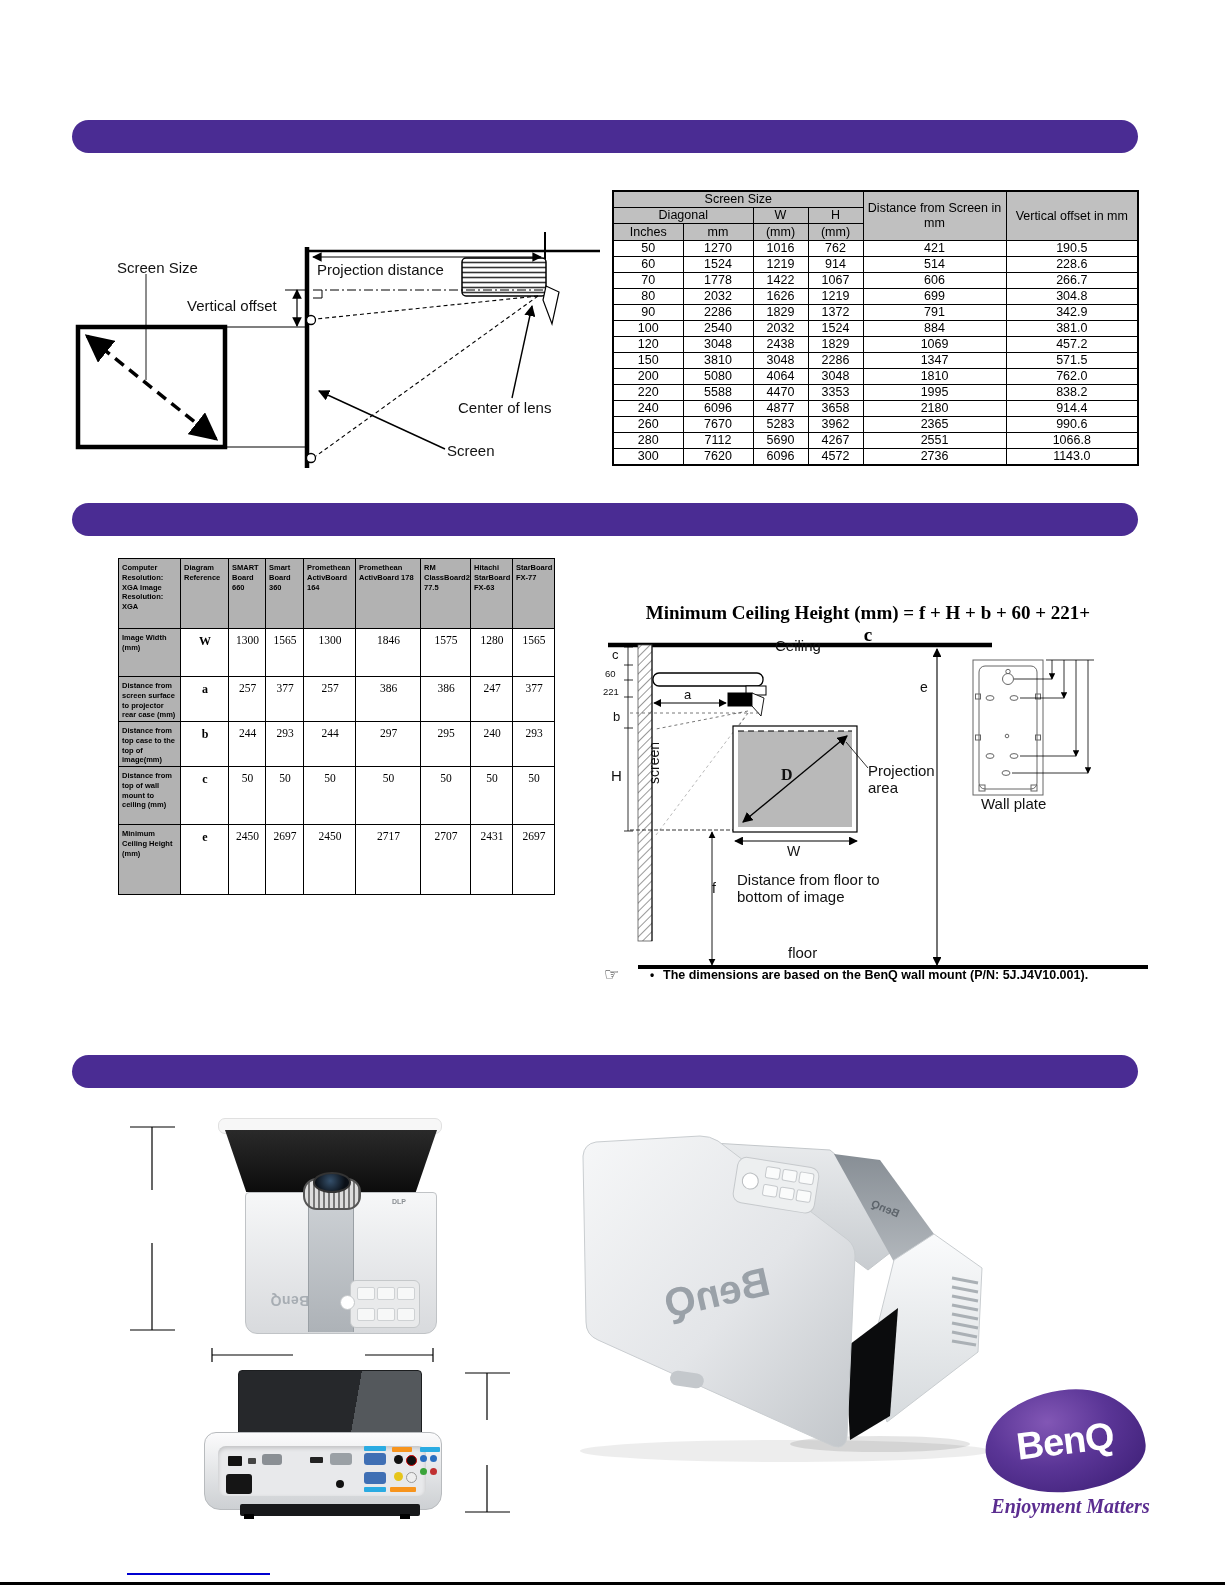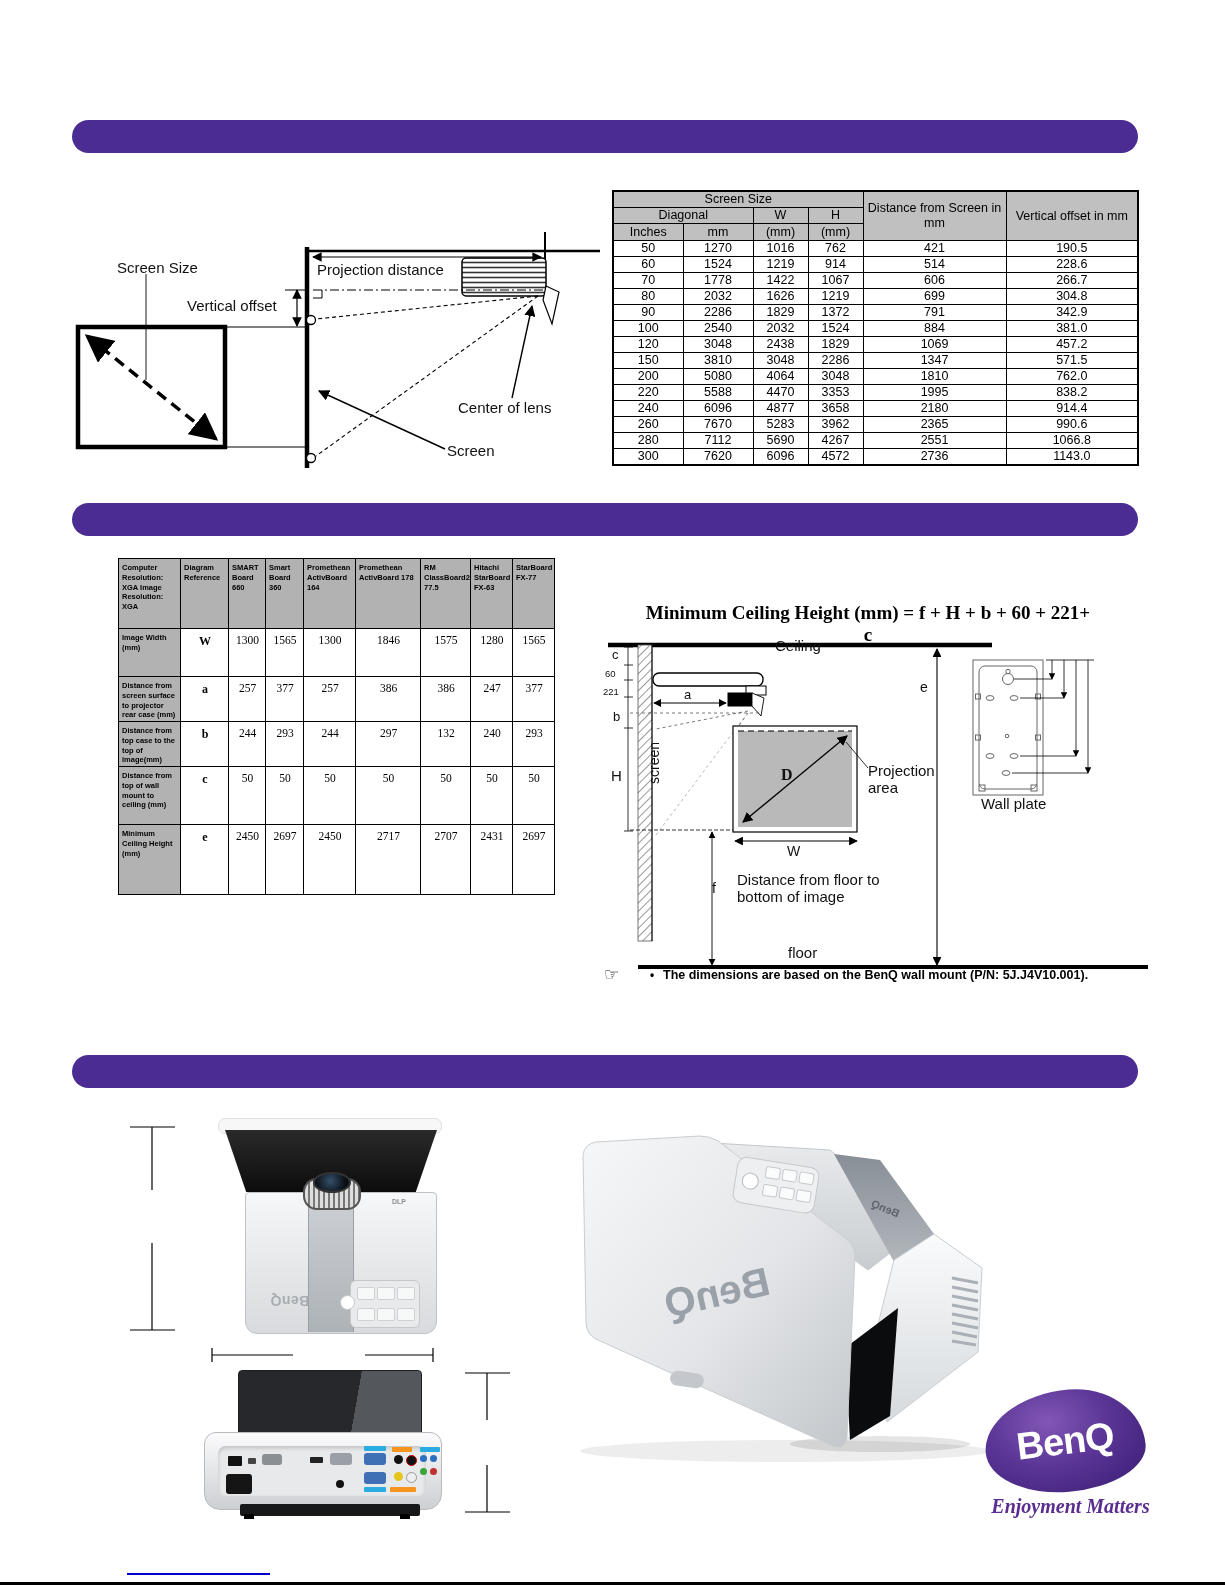--- a/index.html
+++ b/index.html
@@ -316,21 +316,21 @@
           <td>247</td>
           <td>377</td>
         </tr>
         <tr>
           <th>Distance from top case to the top of image(mm)</th>
           <td class="ref">b</td>
           <td>244</td>
           <td>293</td>
           <td>244</td>
           <td>297</td>
-          <td>132</td>
+          <td>295</td>
           <td>240</td>
           <td>293</td>
         </tr>
         <tr>
           <th>Distance from top of wall mount to ceiling (mm)</th>
           <td class="ref">c</td>
           <td>50</td>
           <td>50</td>
           <td>50</td>
           <td>50</td>

